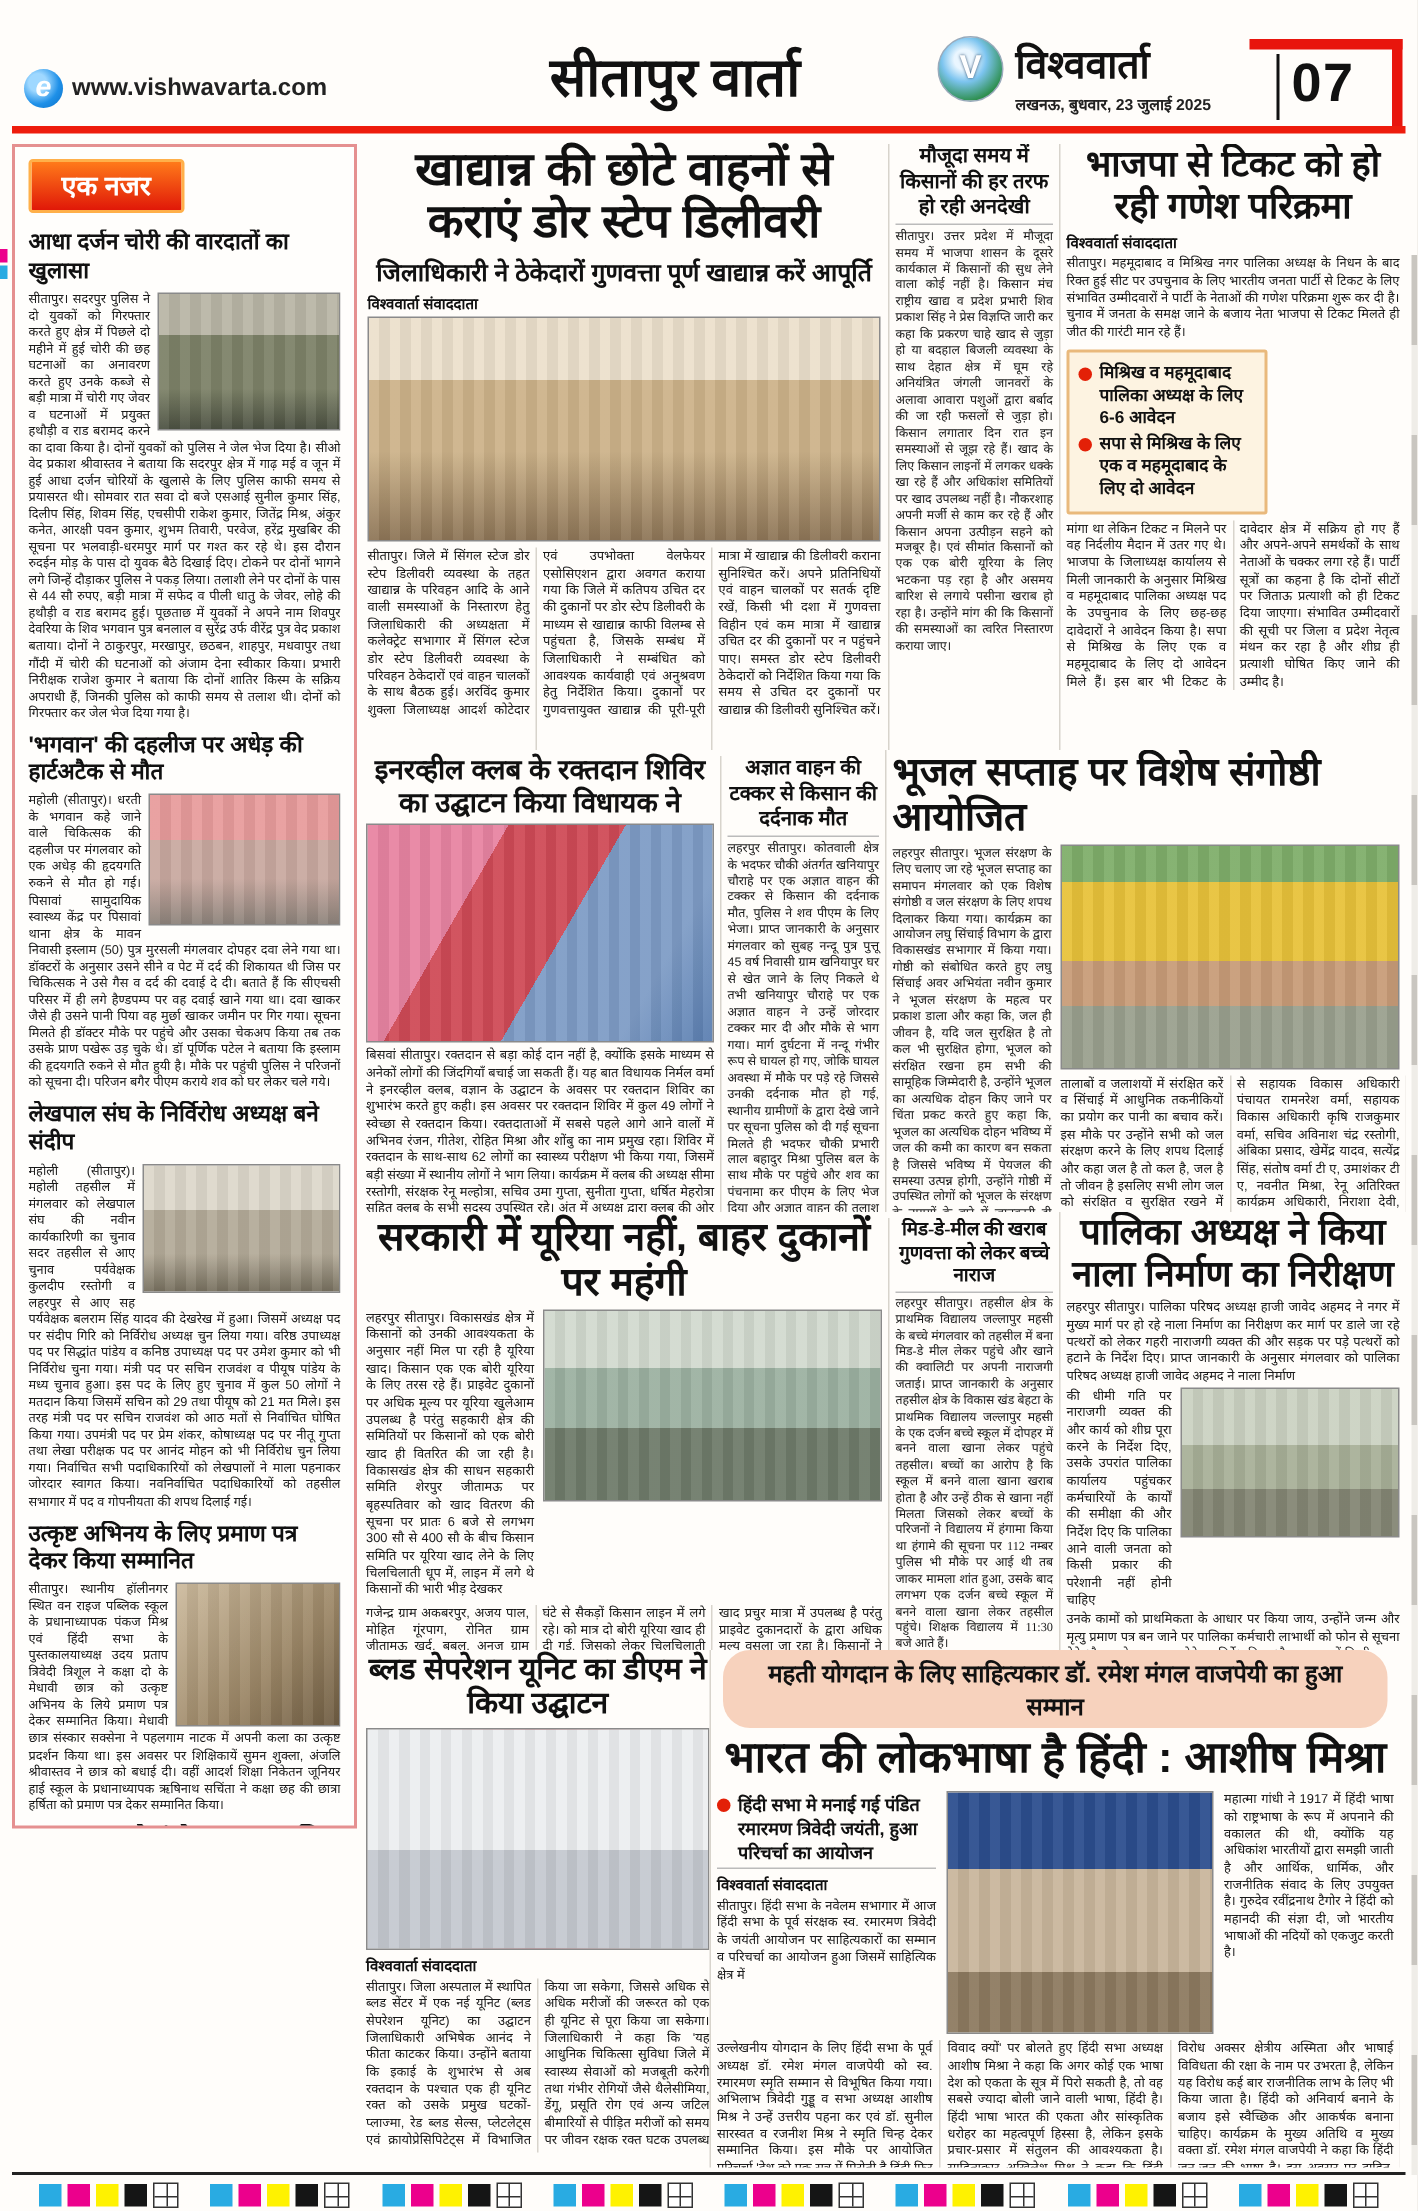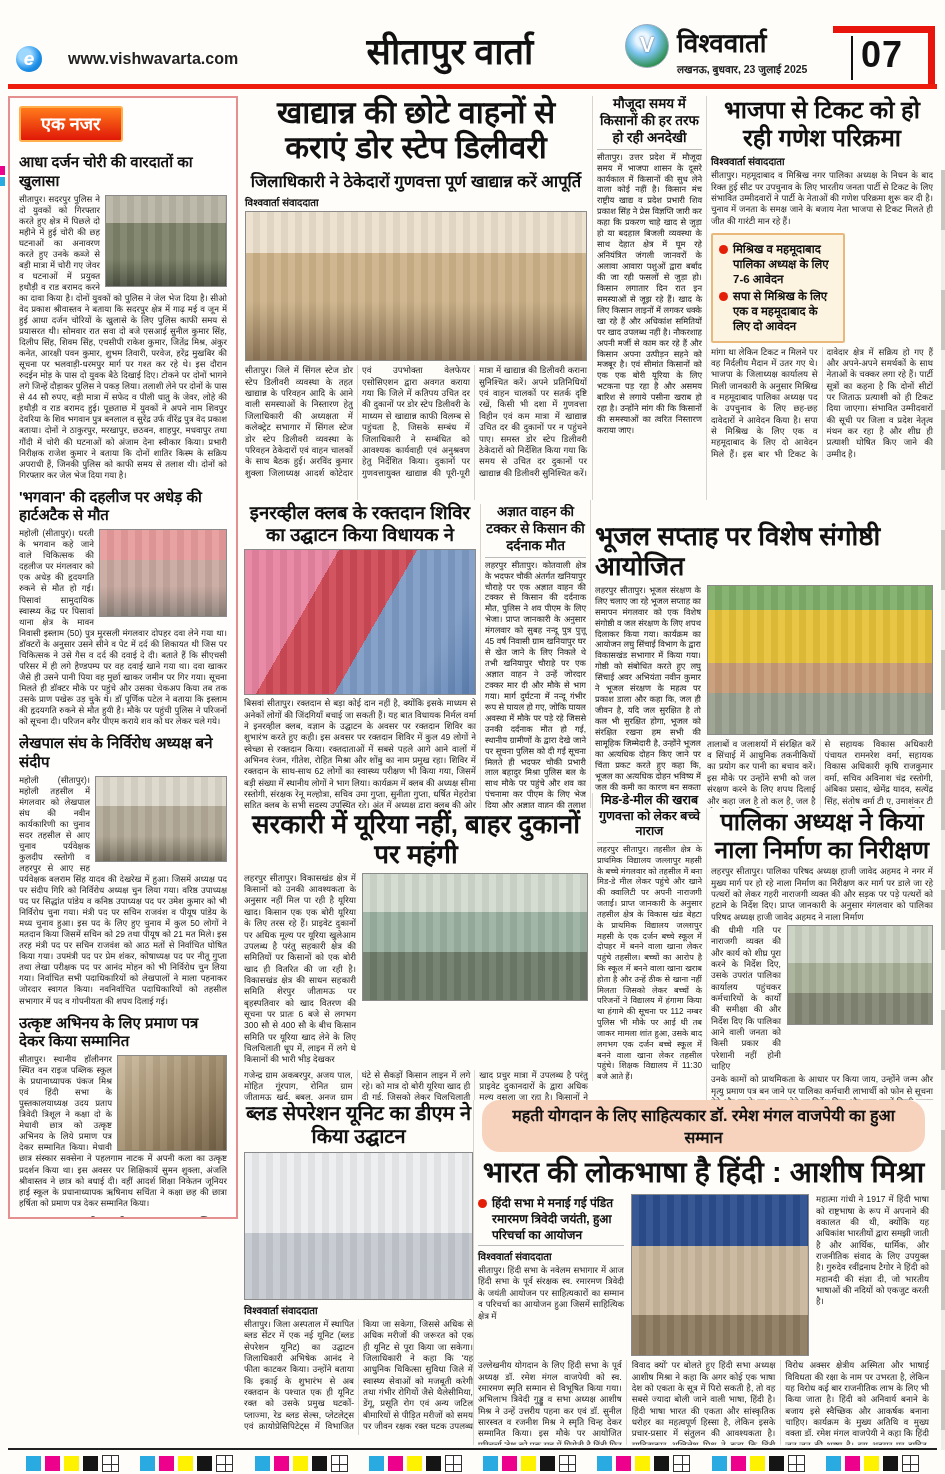--- a/index.html
+++ b/index.html
@@ -5,21 +5,21 @@
   html,body{margin:0;padding:0;background:#e9e6e0;}
   .page{position:relative;width:945px;height:1474px;margin:0 auto;background:#fffdfa;
         font-family:"Liberation Sans","DejaVu Sans",sans-serif;color:#111;overflow:hidden;}
   [data-interactable]{cursor:default;}
 
   
   .site{position:absolute;left:16px;top:46px;display:flex;align-items:center;gap:6px;}
   .ie-icon{width:26px;height:26px;border-radius:50%;
       background:radial-gradient(circle at 35% 35%,#9fd8ff 0 25%,#1e90e8 60%,#0b6ec4);
       color:#fff;font-weight:bold;font-size:19px;line-height:26px;text-align:center;font-style:italic;}
-  .site-url{font-weight:700;font-size:16px;color:#222;margin-left:20px;}
+  .site-url{font-weight:700;font-size:16px;color:#222;}
   .paper-title{position:absolute;left:310px;top:26px;width:280px;text-align:center;
       font-size:36px;font-weight:700;font-family:"Liberation Serif","DejaVu Serif",serif;}
   .masthead{position:absolute;left:625px;top:24px;display:flex;gap:8px;align-items:flex-start;}
   .globe-icon{width:42px;height:42px;border-radius:50%;
       background:radial-gradient(circle at 40% 35%,#eaf6ff 0 18%,#7cc4ef 40%,#2d8f4e 75%,#1b6b3a);
       position:relative;border:1px solid #9ab;}
   .globe-icon::after{content:"V";position:absolute;left:0;right:0;top:7px;text-align:center;
       color:#fff;font-weight:700;font-size:22px;text-shadow:0 0 2px #246;}
   .mast-name{font-size:26px;font-weight:700;}
   .mast-ed{font-size:10.5px;font-weight:700;color:#222;margin-top:2px;}
@@ -189,21 +189,21 @@
   </div>
 
   <div class="blk colsep" style="left:706px;top:96px;width:231px;height:404px;padding:0 4px;" data-interactable="false">
     <h2 class="h-lg" data-interactable="false">भाजपा से टिकट को हो रही गणेश परिक्रमा</h2>
     <div class="byline" data-interactable="false">विश्ववार्ता संवाददाता</div>
     <div style="display:flex;gap:6px;flex-direction:column;">
       <div class="body-txt" style="flex:1;" data-interactable="false">सीतापुर। महमूदाबाद व मिश्रिख नगर पालिका अध्यक्ष के निधन के बाद रिक्त हुई सीट पर उपचुनाव के लिए भारतीय जनता पार्टी से टिकट के लिए संभावित उम्मीदवारों ने पार्टी के नेताओं की गणेश परिक्रमा शुरू कर दी है। चुनाव में जनता के समक्ष जाने के बजाय नेता भाजपा से टिकट मिलते ही जीत की गारंटी मान रहे हैं।</div>
       <div class="bullet-box" style="width:118px;flex:0 0 auto;" data-interactable="false">
         <div class="bullet-item" data-interactable="false">
           <span class="dot" data-interactable="false"></span>
-          <span data-interactable="false">मिश्रिख व महमूदाबाद पालिका अध्यक्ष के लिए 7-6 आवेदन</span>
+          <span data-interactable="false">मिश्रिख व महमूदाबाद पालिका अध्यक्ष के लिए 6-6 आवेदन</span>
         </div>
         <div class="bullet-item" data-interactable="false">
           <span class="dot" data-interactable="false"></span>
           <span data-interactable="false">सपा से मिश्रिख के लिए एक व महमूदाबाद के लिए दो आवेदन</span>
         </div>
       </div>
     </div>
     <div class="body-txt f-cols" data-interactable="false">मांगा था लेकिन टिकट न मिलने पर वह निर्दलीय मैदान में उतर गए थे। भाजपा के जिलाध्यक्ष कार्यालय से मिली जानकारी के अनुसार मिश्रिख व महमूदाबाद पालिका अध्यक्ष पद के उपचुनाव के लिए छह-छह दावेदारों ने आवेदन किया है। सपा से मिश्रिख के लिए एक व महमूदाबाद के लिए दो आवेदन मिले हैं। इस बार भी टिकट के दावेदार क्षेत्र में सक्रिय हो गए हैं और अपने-अपने समर्थकों के साथ नेताओं के चक्कर लगा रहे हैं। पार्टी सूत्रों का कहना है कि दोनों सीटों पर जिताऊ प्रत्याशी को ही टिकट दिया जाएगा। संभावित उम्मीदवारों की सूची पर जिला व प्रदेश नेतृत्व मंथन कर रहा है और शीघ्र ही प्रत्याशी घोषित किए जाने की उम्मीद है।</div>
   </div>
 
@@ -213,40 +213,40 @@
     <div class="body-txt" data-interactable="false">बिसवां सीतापुर। रक्तदान से बड़ा कोई दान नहीं है, क्योंकि इसके माध्यम से अनेकों लोगों की जिंदगियाँ बचाई जा सकती हैं। यह बात विधायक निर्मल वर्मा ने इनरव्हील क्लब, वज्ञान के उद्घाटन के अवसर पर रक्तदान शिविर का शुभारंभ करते हुए कही। इस अवसर पर रक्तदान शिविर में कुल 49 लोगों ने स्वेच्छा से रक्तदान किया। रक्तदाताओं में सबसे पहले आगे आने वालों में अभिनव रंजन, गीतेश, रोहित मिश्रा और शोंबु का नाम प्रमुख रहा। शिविर में रक्तदान के साथ-साथ 62 लोगों का स्वास्थ्य परीक्षण भी किया गया, जिसमें बड़ी संख्या में स्थानीय लोगों ने भाग लिया। कार्यक्रम में क्लब की अध्यक्ष सीमा रस्तोगी, संरक्षक रेनू मल्होत्रा, सचिव उमा गुप्ता, सुनीता गुप्ता, धर्षित मेहरोत्रा सहित क्लब के सभी सदस्य उपस्थित रहे। अंत में अध्यक्ष द्वारा क्लब की ओर से रक्तदान करने वाले सभी लोगों का आभार प्रकट किया गया और भविष्य में भी ऐसे आयोजन जारी रखने की प्रतिबद्धता जताई गई।</div>
   </div>
 
   <div class="blk colsep" style="left:480px;top:504px;width:110px;height:304px;padding:0 4px;" data-interactable="false">
     <h2 class="h-sm" data-interactable="false">अज्ञात वाहन की टक्कर से किसान की दर्दनाक मौत</h2>
     <div class="rule-b" data-interactable="false"></div>
     <div class="body-txt" style="font-size:8.3px;" data-interactable="false">लहरपुर सीतापुर। कोतवाली क्षेत्र के भदफर चौकी अंतर्गत खनियापुर चौराहे पर एक अज्ञात वाहन की टक्कर से किसान की दर्दनाक मौत, पुलिस ने शव पीएम के लिए भेजा। प्राप्त जानकारी के अनुसार मंगलवार को सुबह नन्दू पुत्र पुत्तू 45 वर्ष निवासी ग्राम खनियापुर घर से खेत जाने के लिए निकले थे तभी खनियापुर चौराहे पर एक अज्ञात वाहन ने उन्हें जोरदार टक्कर मार दी और मौके से भाग गया। मार्ग दुर्घटना में नन्दू गंभीर रूप से घायल हो गए, जोकि घायल अवस्था में मौके पर पड़े रहे जिससे उनकी दर्दनाक मौत हो गई, स्थानीय ग्रामीणों के द्वारा देखे जाने पर सूचना पुलिस को दी गई सूचना मिलते ही भदफर चौकी प्रभारी लाल बहादुर मिश्रा पुलिस बल के साथ मौके पर पहुंचे और शव का पंचनामा कर पीएम के लिए भेज दिया और अज्ञात वाहन की तलाश शुरू कर दी है, दुर्घटना से परिजनों का रो-रोकर बुरा हाल है।</div>
   </div>
 
   <div class="blk colsep" style="left:590px;top:500px;width:347px;height:308px;padding:0 4px;" data-interactable="false">
-    <h2 class="h-lg" style="text-align:left;font-size:26px;margin-top:22px;" data-interactable="false">भूजल सप्ताह पर विशेष संगोष्ठी आयोजित</h2>
+    <h2 class="h-lg" style="text-align:left;font-size:26px;" data-interactable="false">भूजल सप्ताह पर विशेष संगोष्ठी आयोजित</h2>
     <div style="display:flex;gap:6px;margin-top:3px;">
       <div class="body-txt" style="width:106px;flex:0 0 auto;font-size:8.3px;" data-interactable="false">लहरपुर सीतापुर। भूजल संरक्षण के लिए चलाए जा रहे भूजल सप्ताह का समापन मंगलवार को एक विशेष संगोष्ठी व जल संरक्षण के लिए शपथ दिलाकर किया गया। कार्यक्रम का आयोजन लघु सिंचाई विभाग के द्वारा विकासखंड सभागार में किया गया। गोष्ठी को संबोधित करते हुए लघु सिंचाई अवर अभियंता नवीन कुमार ने भूजल संरक्षण के महत्व पर प्रकाश डाला और कहा कि, जल ही जीवन है, यदि जल सुरक्षित है तो कल भी सुरक्षित होगा, भूजल को संरक्षित रखना हम सभी की सामूहिक जिम्मेदारी है, उन्होंने भूजल का अत्यधिक दोहन किए जाने पर चिंता प्रकट करते हुए कहा कि, भूजल का अत्यधिक दोहन भविष्य में जल की कमी का कारण बन सकता है जिससे भविष्य में पेयजल की समस्या उत्पन्न होगी, उन्होंने गोष्ठी में उपस्थित लोगों को भूजल के संरक्षण के उपायों के बारे में जानकारी दी और अपील की कि वर्षा के मौसम में बारिश के पानी को झीलों,</div>
       <div style="flex:1;">
         <div class="photo ph-yellow" style="width:100%;height:150px;" data-interactable="false"></div>
         <div class="body-txt f-cols" style="height:108px;" data-interactable="false">तालाबों व जलाशयों में संरक्षित करें व सिंचाई में आधुनिक तकनीकियों का प्रयोग कर पानी का बचाव करें। इस मौके पर उन्होंने सभी को जल संरक्षण करने के लिए शपथ दिलाई और कहा जल है तो कल है, जल है तो जीवन है इसलिए सभी लोग जल को संरक्षित व सुरक्षित रखने में सहयोग करें। कार्यक्रम में प्रमुख रूप से सहायक विकास अधिकारी पंचायत रामनरेश वर्मा, सहायक विकास अधिकारी कृषि राजकुमार वर्मा, सचिव अविनाश चंद्र रस्तोगी, अंबिका प्रसाद, खेमेंद्र यादव, सत्येंद्र सिंह, संतोष वर्मा टी ए, उमाशंकर टी ए, नवनीत मिश्रा, रेनू अतिरिक्त कार्यक्रम अधिकारी, निराशा देवी, मालिक, शशिकांत वाजपेई, जुबेर आदि उपस्थित थे।</div>
       </div>
     </div>
   </div>
 
   <div class="blk" style="left:240px;top:808px;width:352px;height:292px;padding:2px 4px;" data-interactable="false">
     <h2 class="h-lg" style="font-size:26px;" data-interactable="false">सरकारी में यूरिया नहीं, बाहर दुकानों पर महंगी</h2>
     <div style="display:flex;gap:6px;margin-top:3px;">
       <div class="body-txt" style="width:112px;flex:0 0 auto;" data-interactable="false">लहरपुर सीतापुर। विकासखंड क्षेत्र में किसानों को उनकी आवश्यकता के अनुसार नहीं मिल पा रही है यूरिया खाद। किसान एक एक बोरी यूरिया के लिए तरस रहे हैं। प्राइवेट दुकानों पर अधिक मूल्य पर यूरिया खुलेआम उपलब्ध है परंतु सहकारी क्षेत्र की समितियों पर किसानों को एक बोरी खाद ही वितरित की जा रही है। विकासखंड क्षेत्र की साधन सहकारी समिति शेरपुर जीतामऊ पर बृहस्पतिवार को खाद वितरण की सूचना पर प्रातः 6 बजे से लगभग 300 सौ से 400 सौ के बीच किसान समिति पर यूरिया खाद लेने के लिए चिलचिलाती धूप में, लाइन में लगे थे किसानों की भारी भीड़ देखकर</div>
       <div class="photo ph-urea" style="flex:1;height:128px;" data-interactable="false"></div>
     </div>
     <div class="body-txt g3-cols" data-interactable="false">गजेन्द्र ग्राम अकबरपुर, अजय पाल, मोहित गूंरपाग, रोनित ग्राम जीतामऊ खुर्द, बबलू, अनुज ग्राम कल्यानपुर, रणवीर सिंह नवाबगंज नेवादा ने बताया कि एक बोरी खाद के लिए किसान धक्के खा रहा है 7 घंटे से सैकड़ों किसान लाइन में लगे रहे। को मात्र दो बोरी यूरिया खाद ही दी गई, जिसको लेकर चिलचिलाती धूप में लाइन में लगे किसानों में भारी रोष देखा गया। सरकारी केंद्रों को छोड़कर अब प्राइवेट दुकानों पर भी खाद प्रचुर मात्रा में उपलब्ध है परंतु प्राइवेट दुकानदारों के द्वारा अधिक मूल्य वसूला जा रहा है। किसानों ने खाद की उपलब्धता सुनिश्चित कराने की मांग की है।</div>
   </div>
 
-  <div class="blk colsep" style="left:592px;top:793px;width:114px;height:288px;padding:0 4px;" data-interactable="false">
+  <div class="blk colsep" style="left:592px;top:812px;width:114px;height:288px;padding:0 4px;font-family:Liberation Serif, serif;" data-interactable="false">
     <h2 class="h-sm" style="font-size:12.5px;" data-interactable="false">मिड-डे-मील की खराब गुणवत्ता को लेकर बच्चे नाराज</h2>
     <div class="rule-b" data-interactable="false"></div>
     <div class="body-txt" style="font-size:8.2px;" data-interactable="false">लहरपुर सीतापुर। तहसील क्षेत्र के प्राथमिक विद्यालय जल्लापुर महसी के बच्चे मंगलवार को तहसील में बना मिड-डे मील लेकर पहुंचे और खाने की क्वालिटी पर अपनी नाराजगी जताई। प्राप्त जानकारी के अनुसार तहसील क्षेत्र के विकास खंड बेहटा के प्राथमिक विद्यालय जल्लापुर महसी के एक दर्जन बच्चे स्कूल में दोपहर में बनने वाला खाना लेकर पहुंचे तहसील। बच्चों का आरोप है कि स्कूल में बनने वाला खाना खराब होता है और उन्हें ठीक से खाना नहीं मिलता जिसको लेकर बच्चों के परिजनों ने विद्यालय में हंगामा किया था हंगामे की सूचना पर 112 नम्बर पुलिस भी मौके पर आई थी तब जाकर मामला शांत हुआ, उसके बाद लगभग एक दर्जन बच्चे स्कूल में बनने वाला खाना लेकर तहसील पहुंचे। शिक्षक विद्यालय में 11:30 बजे आते हैं।</div>
   </div>
 
   <div class="blk colsep" style="left:706px;top:808px;width:231px;height:292px;padding:0 4px;" data-interactable="false">
     <h2 class="h-lg" data-interactable="false">पालिका अध्यक्ष ने किया नाला निर्माण का निरीक्षण</h2>
     <div class="body-txt" style="margin-top:3px;" data-interactable="false">लहरपुर सीतापुर। पालिका परिषद अध्यक्ष हाजी जावेद अहमद ने नगर में मुख्य मार्ग पर हो रहे नाला निर्माण का निरीक्षण कर मार्ग पर डाले जा रहे पत्थरों को लेकर गहरी नाराजगी व्यक्त की और सड़क पर पड़े पत्थरों को हटाने के निर्देश दिए। प्राप्त जानकारी के अनुसार मंगलवार को पालिका परिषद अध्यक्ष हाजी जावेद अहमद ने नाला निर्माण</div>
     <div style="display:flex;gap:6px;margin-top:2px;">
       <div class="body-txt" style="width:70px;flex:0 0 auto;" data-interactable="false">की धीमी गति पर नाराजगी व्यक्त की और कार्य को शीघ्र पूरा करने के निर्देश दिए, उसके उपरांत पालिका कार्यालय पहुंचकर कर्मचारियों के कार्यों की समीक्षा की और निर्देश दिए कि पालिका आने वाली जनता को किसी प्रकार की परेशानी नहीं होनी चाहिए</div>

